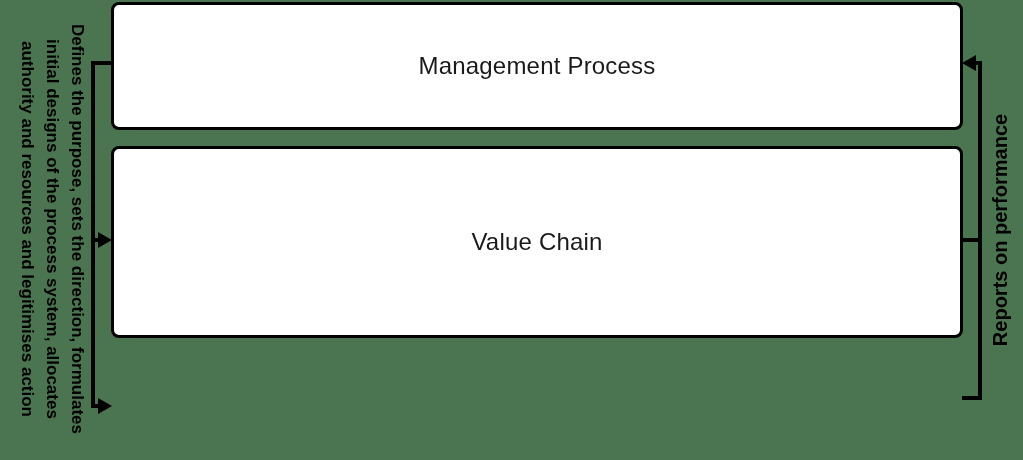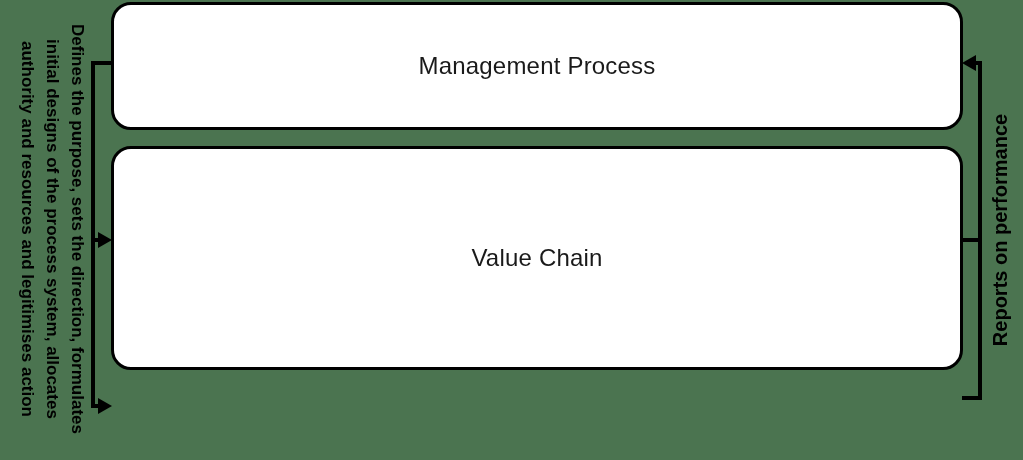--- a/index.html
+++ b/index.html
@@ -13,28 +13,28 @@
     background: #4b7450;
     overflow: hidden;
     font-family: "Liberation Sans", sans-serif;
   }
   .process-box {
     position: absolute;
     left: 111px;
     width: 852px;
     background: #ffffff;
     border: 3px solid #000000;
-    border-radius: 20px;
+    border-radius: 8px;
     box-sizing: border-box;
     display: flex;
     align-items: center;
     justify-content: center;
   }
   .box-management { top: 2px;   height: 128px; }
-  .box-valuechain { top: 146px; height: 224px; }
+  .box-valuechain { top: 146px; height: 192px; }
   .box-support    { top: 350px; height: 107px; }
   .box-label {
     font-size: 24px;
     color: #1a1a1a;
     letter-spacing: 0.2px;
     white-space: nowrap;
   }
   .connector-layer {
     position: absolute;
     top: 0; left: 0;

